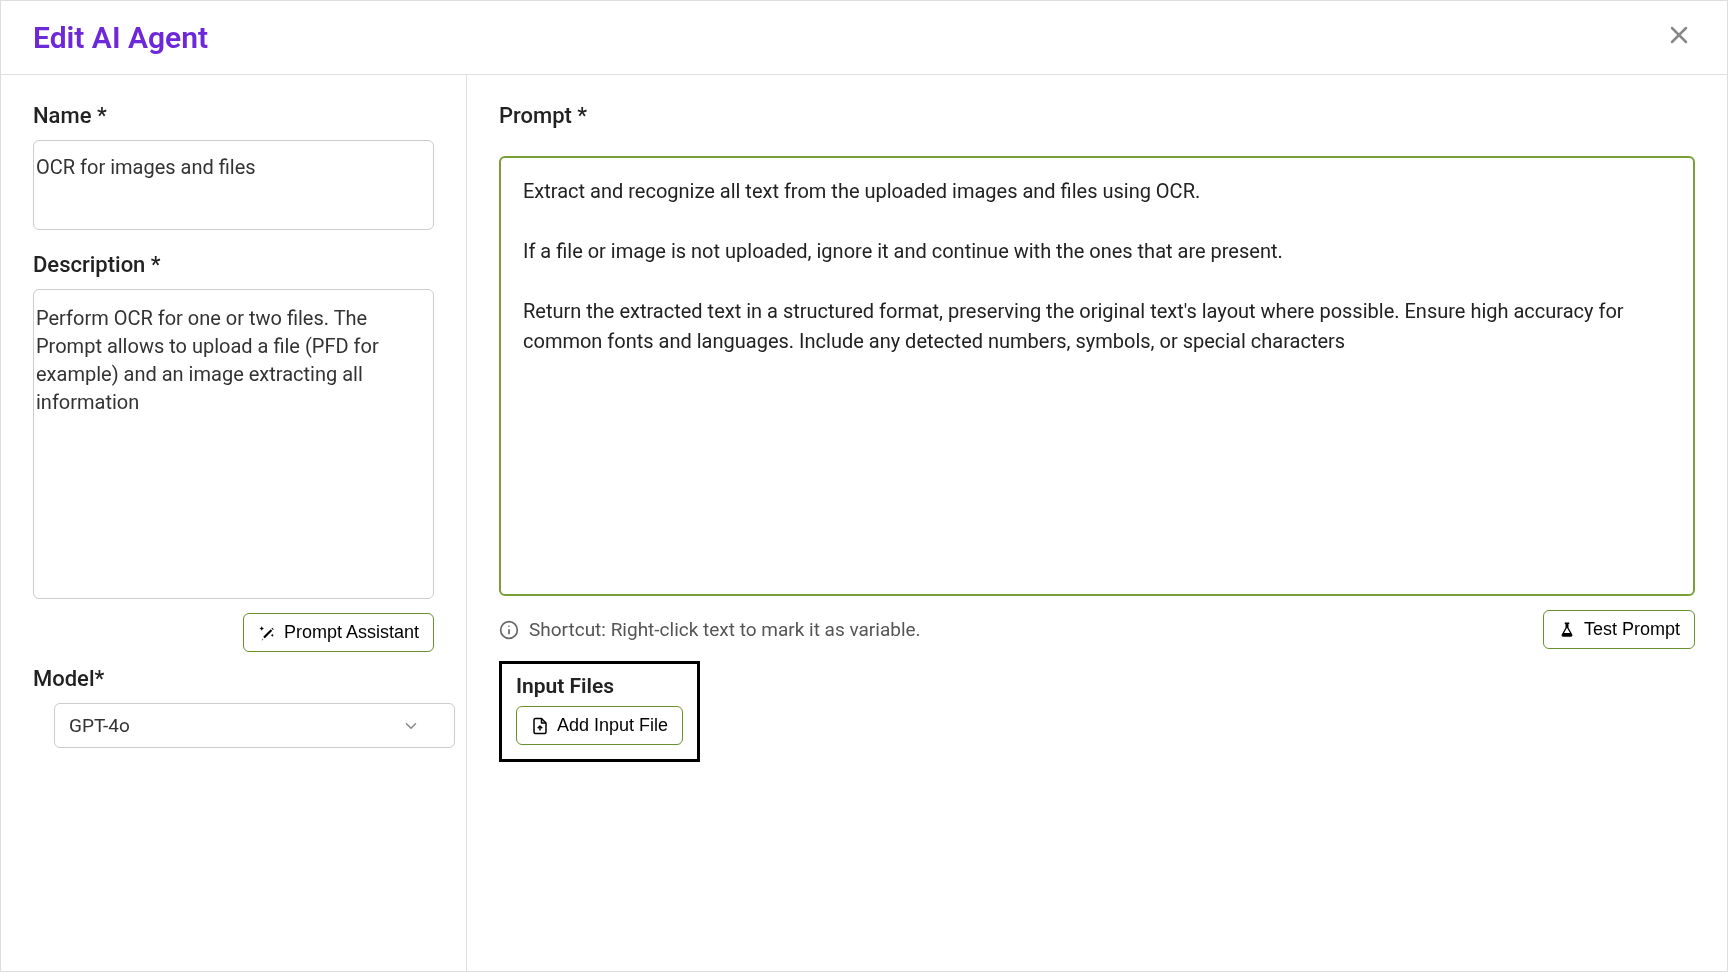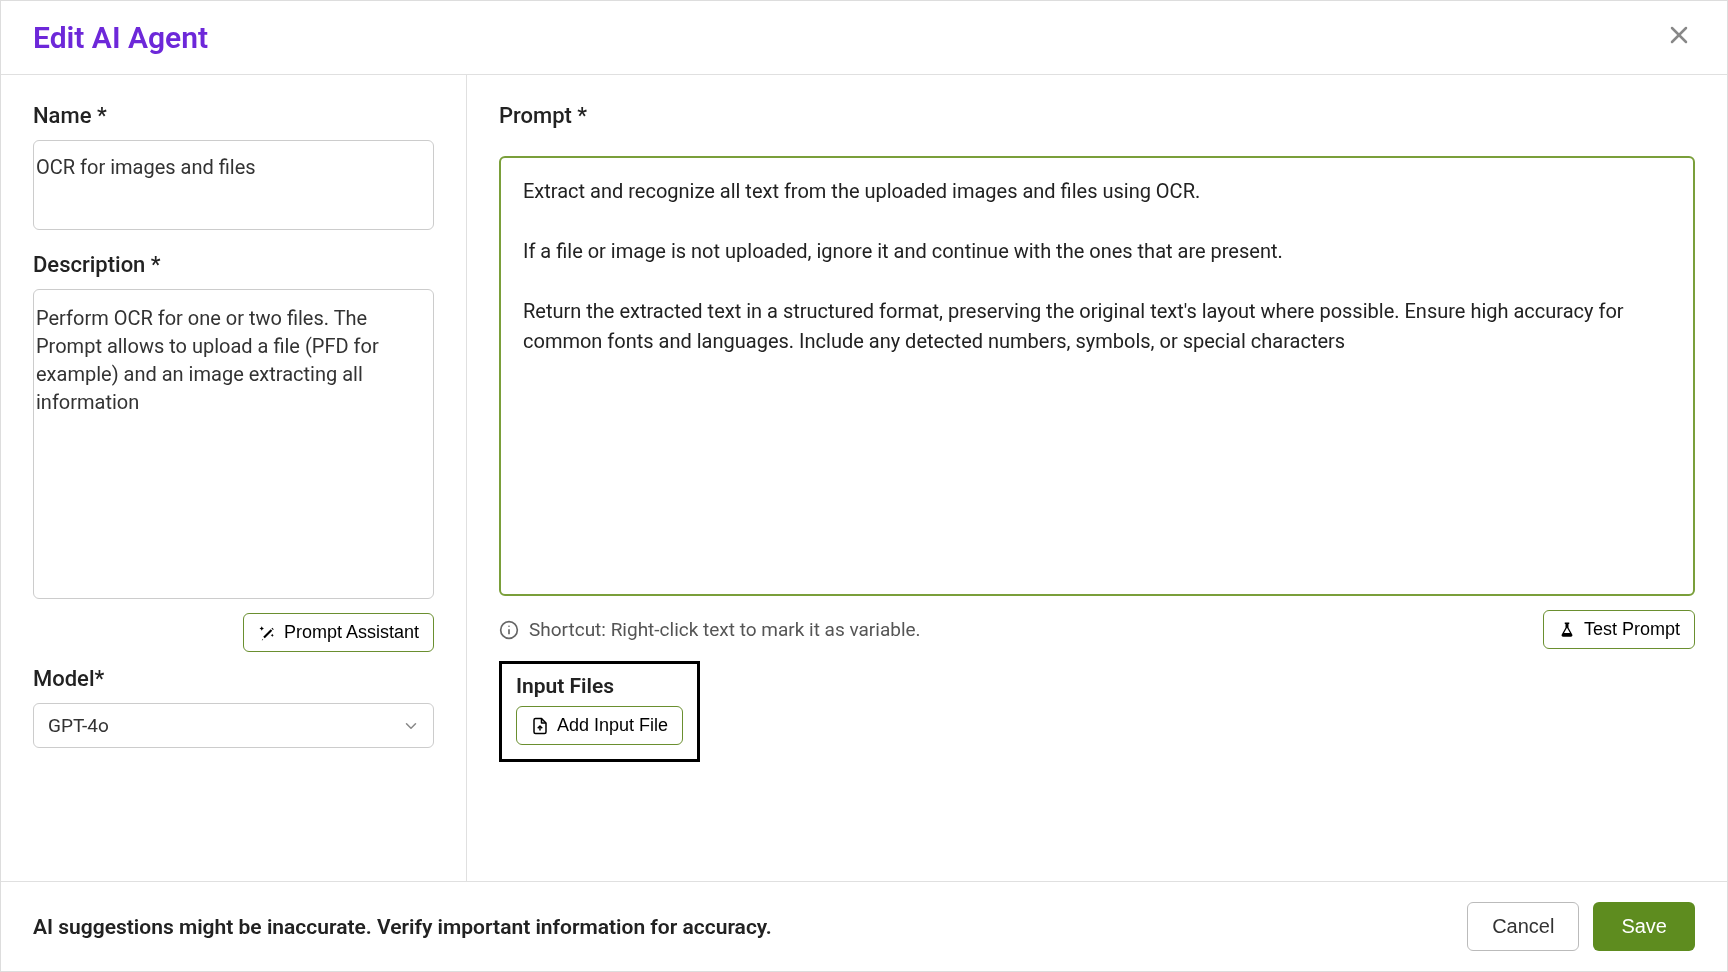--- a/index.html
+++ b/index.html
@@ -109,20 +109,21 @@
   .select {
     width: 100%;
     border: 1px solid #ccc;
     border-radius: 6px;
     padding: 10px 40px 10px 14px;
     font-size: 19px;
     color: #333;
     background: #fff;
     appearance: none;
     cursor: pointer;
+    margin-left: 21px;
   }
   .select-chevron {
     position: absolute;
     right: 14px;
     top: 50%;
     transform: translateY(-50%);
     pointer-events: none;
     color: #888;
   }
   .prompt-textarea {
@@ -292,21 +293,14 @@
               <polyline points="9 15 12 12 15 15"></polyline>
             </svg>
           <span>Add Input File</span>
         </button>
       </div>
 
     </div>
 
   </div>
 
-  <div class="modal-footer">
-    <div class="footer-text">AI suggestions might be inaccurate. Verify important information for accuracy.</div>
-    <div class="footer-actions">
-      <button class="btn-cancel">Cancel</button>
-      <button class="btn-save">Save</button>
-    </div>
-  </div>
 
 </div>
 
 </body></html>

